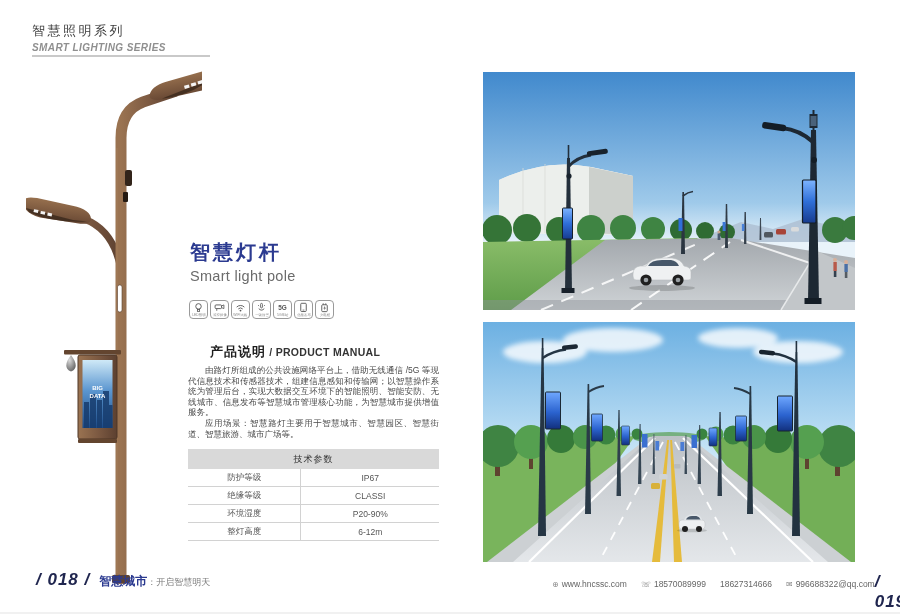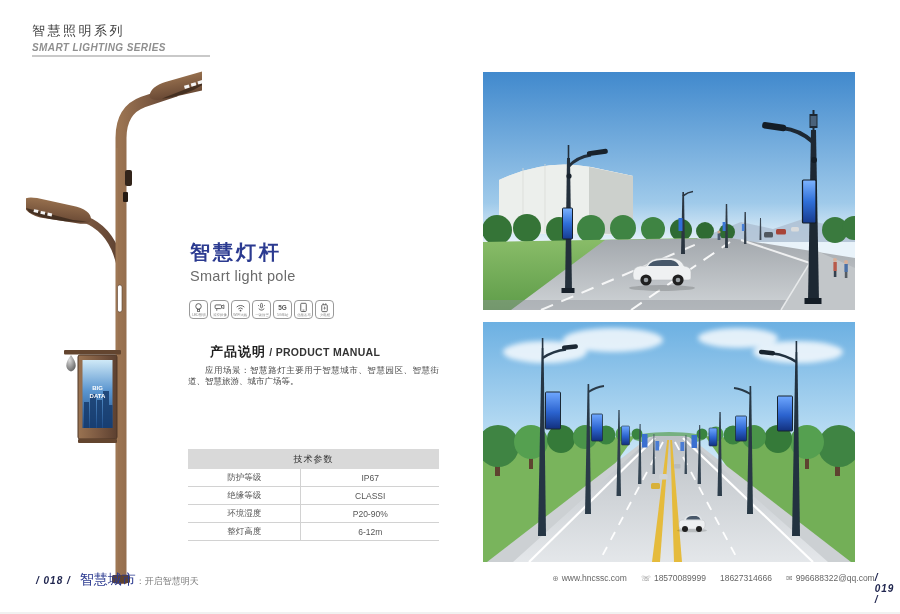--- a/index.html
+++ b/index.html
@@ -37,22 +37,22 @@
   
   .specs{position:absolute;left:188px;top:449px;width:251px;border-collapse:collapse;}
   .specs th{background:#d9d9d9;font-size:9px;font-weight:normal;color:#333;padding:3.5px 0;letter-spacing:1px;}
   .specs td{font-size:8.5px;color:#555;text-align:center;height:15px;border-bottom:1px solid #d2d2d2;}
   .specs tr:first-child td{border-top:1px solid #d2d2d2;}
   .specs td.lbl{width:45%;}
   .specs td.val{border-left:1px solid #d2d2d2;}
 
   
   .foot-l{position:absolute;left:36px;top:570px;display:flex;align-items:baseline;gap:9px;}
-  .foot-pageno{font-size:10px;font-weight:bold;color:#20264f;font-style:italic;letter-spacing:1px;}
-  .foot-slogan-strong{font-size:14px;font-weight:normal;color:#2b3a90;}
+  .foot-pageno{font-size:17px;font-weight:bold;color:#20264f;font-style:italic;letter-spacing:1px;}
+  .foot-slogan-strong{font-size:12px;font-weight:bold;color:#2b3a90;}
   .foot-slogan-rest{font-size:9px;color:#7c7c7c;margin-top:8px;}
   .foot-r{position:absolute;left:552px;right:38px;top:572px;display:flex;align-items:baseline;justify-content:space-between;}
   .foot-r .contacts{display:flex;align-items:baseline;gap:14px;font-size:8.5px;color:#666;}
   .c-item{display:flex;align-items:baseline;gap:3px;}
   .c-ic{font-size:8px;color:#8a8a8a;}
   .bottom-rule{position:absolute;left:0;bottom:0;width:100%;height:2px;background:#f1f1f1;}
 
   
   .photo{position:absolute;left:483px;width:372px;overflow:hidden;}
   .photo1{top:72px;height:238px;}
@@ -201,20 +201,21 @@
         <path d="M6.4,4.2 L4.8,7 L6.2,7 L5.4,9.4 L7.6,6.4 L6.2,6.4 Z" fill="#555"></path>
       </svg>
       <div class="feat-label">充电桩</div>
     </div>
   </div>
 
   <div class="manual-h">
     <span class="cn">产品说明</span><span class="en"> / PRODUCT MANUAL</span>
   </div>
   <div class="manual-body">
+    <p>由路灯所组成的公共设施网络平台上，借助无线通信 /5G 等现代信息技术和传感器技术，组建信息感知和传输网；以智慧操作系统为管理后台，实现大数据交互环境下的智能照明、智能安防、无线城市、信息发布等智慧城市管理核心功能，为智慧城市提供增值服务。</p>
     <p>应用场景：智慧路灯主要用于智慧城市、智慧园区、智慧街道、智慧旅游、城市广场等。</p>
   </div>
 
   <table class="specs">
     <tbody>
         <tr>
           <th colspan="2">技术参数</th>
         </tr>
     <tr>
       <td class="lbl">防护等级</td>

